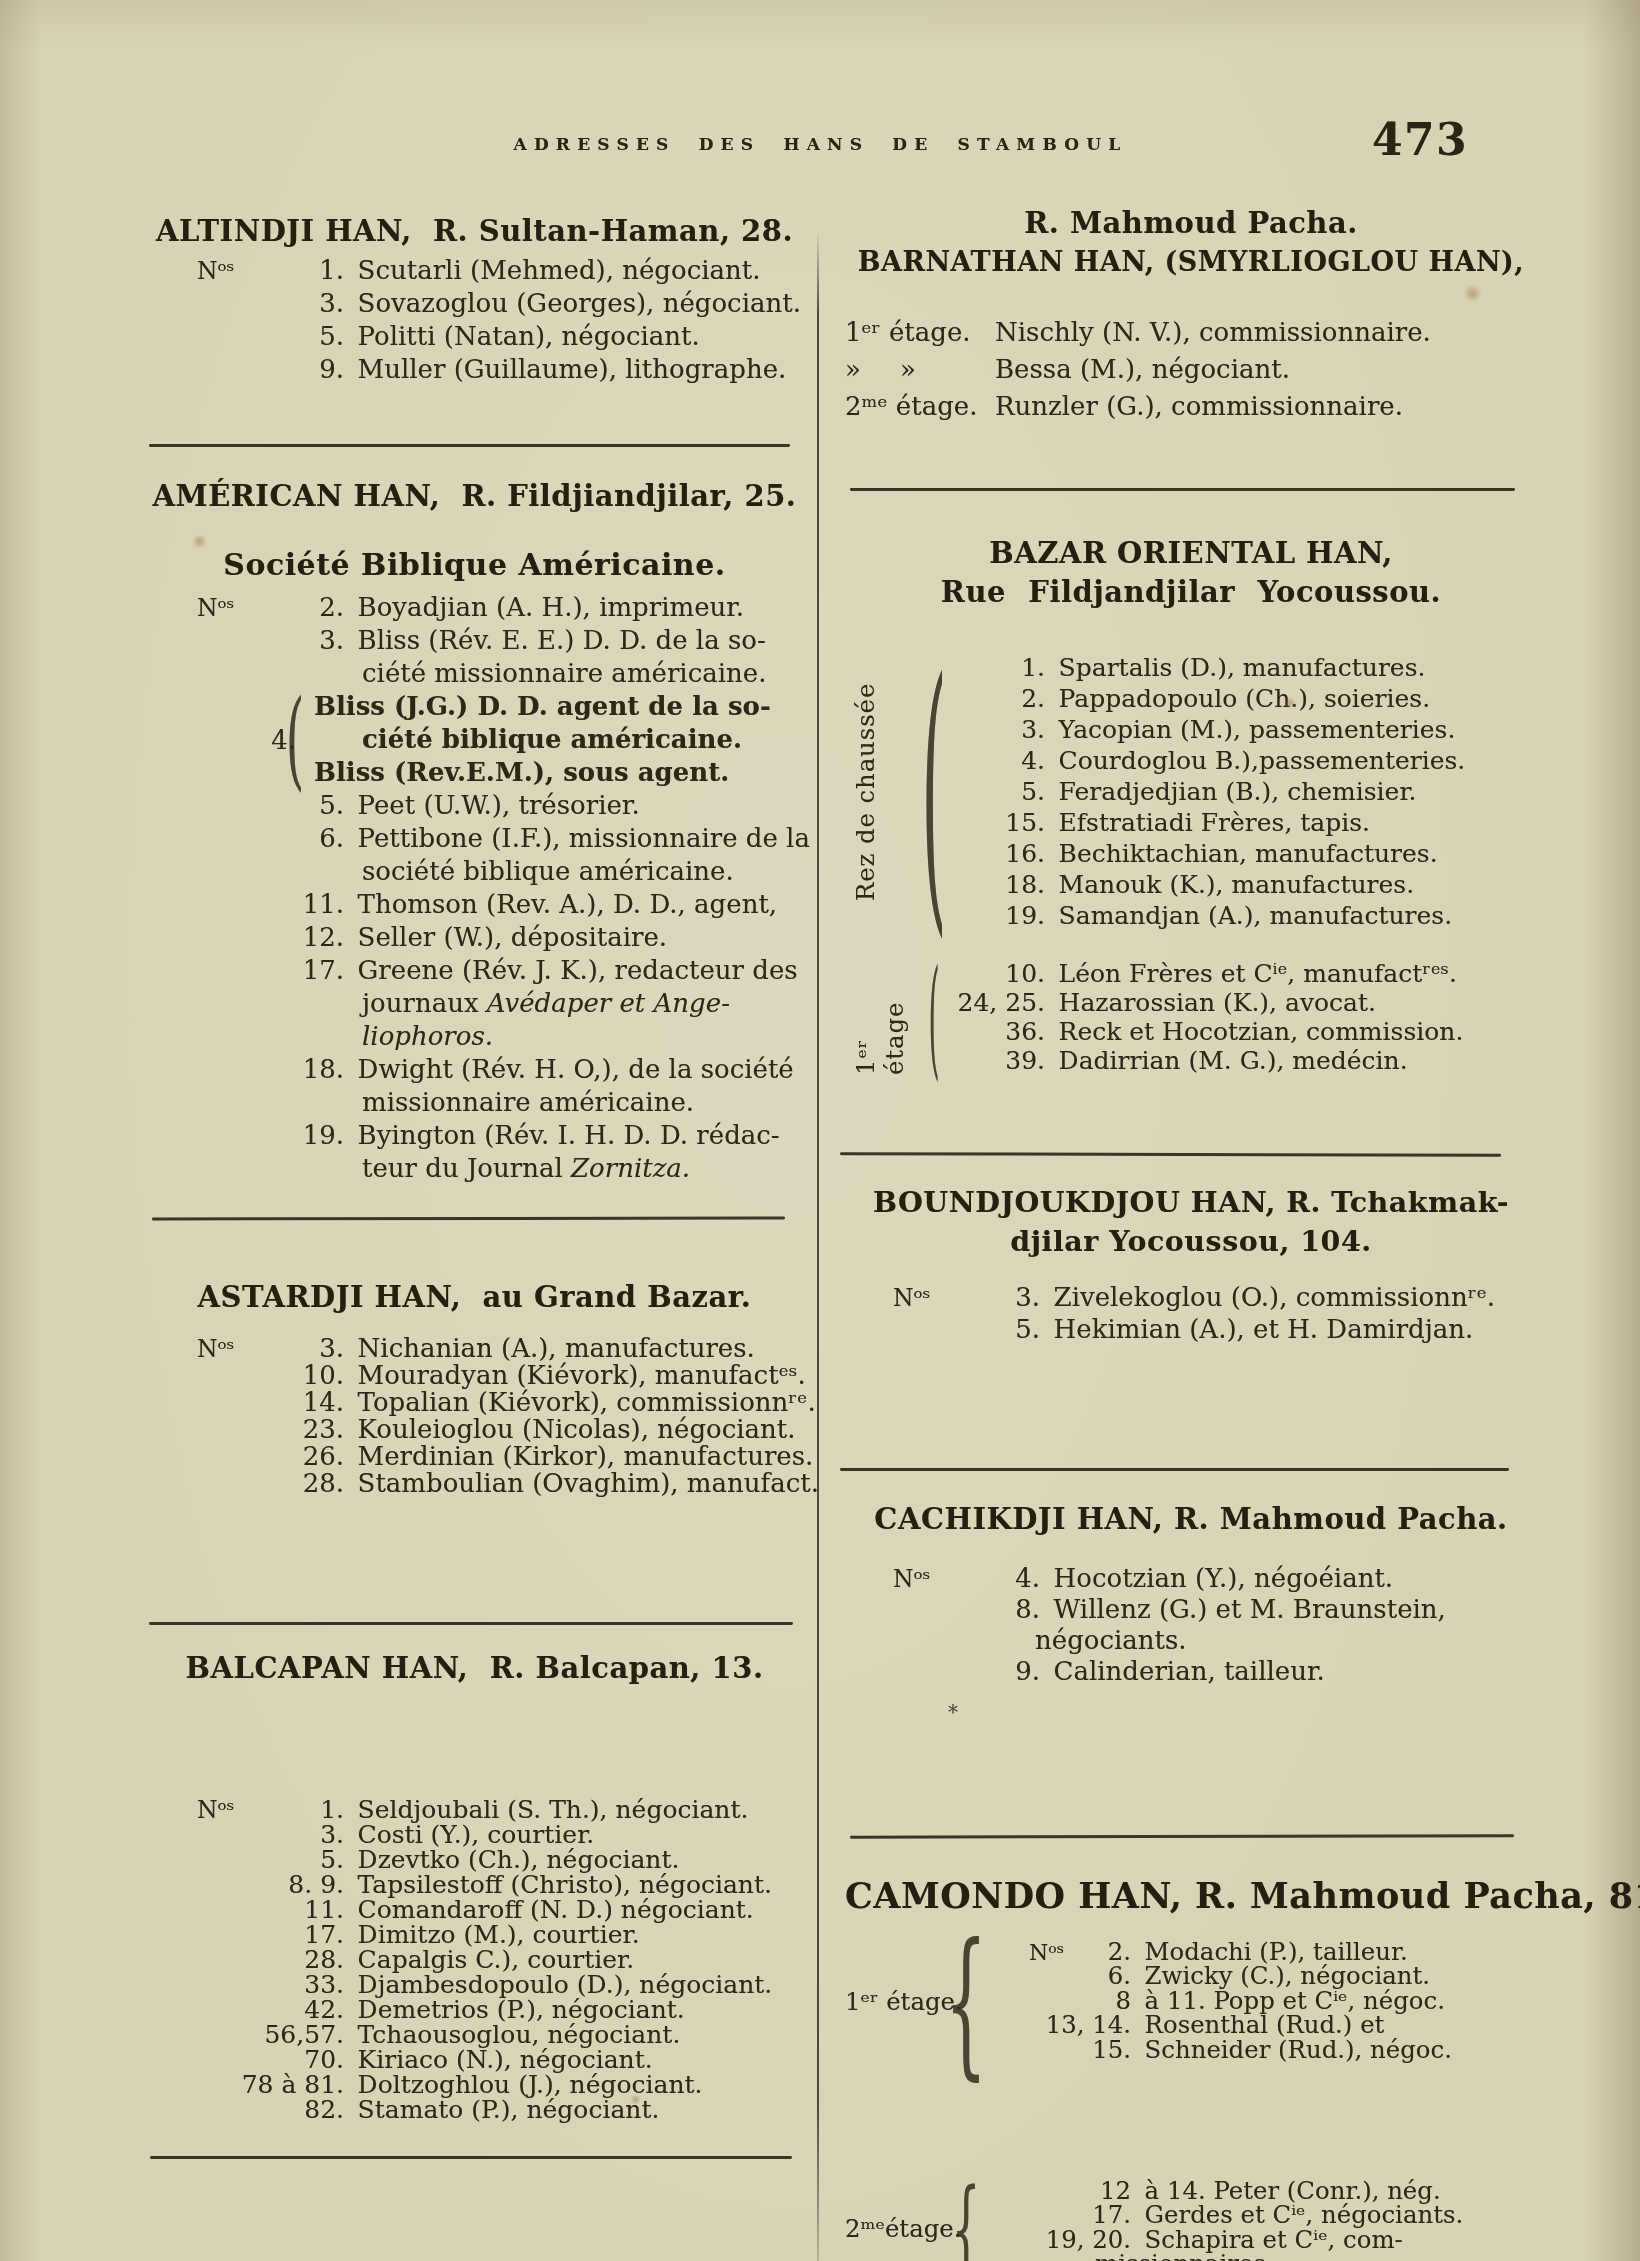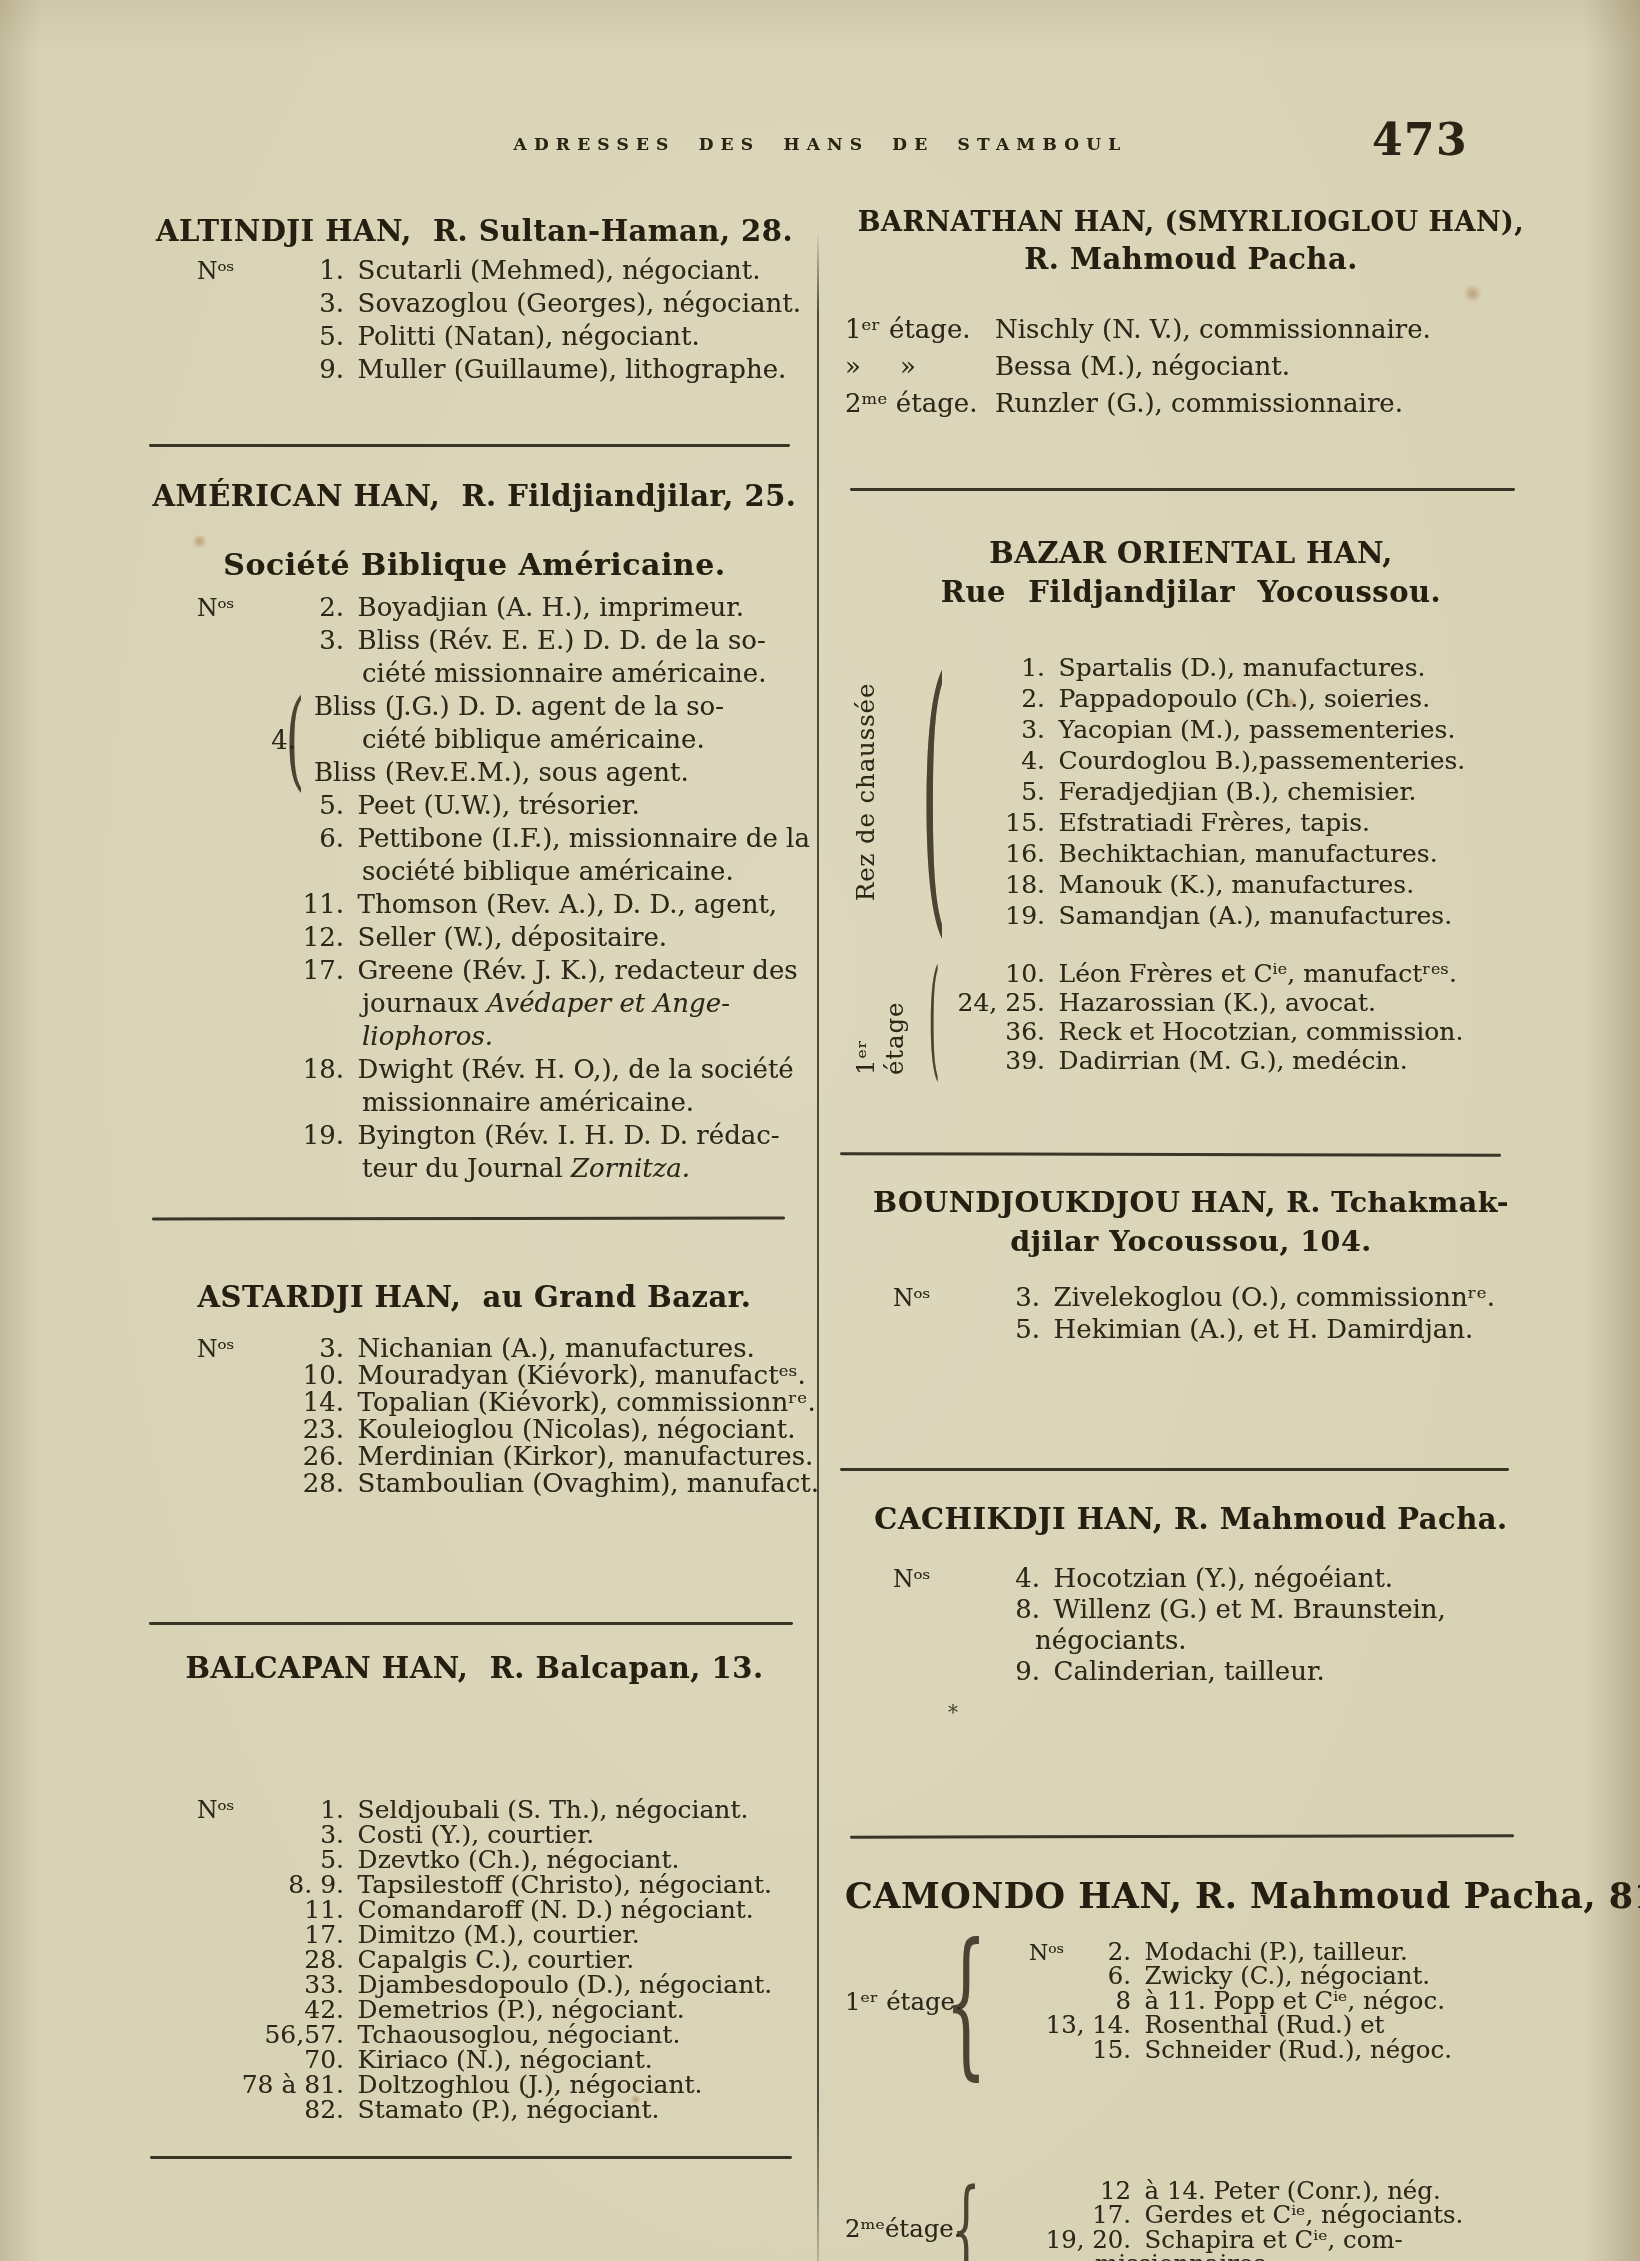--- a/index.html
+++ b/index.html
@@ -58,21 +58,21 @@
   #sec-baltazzi{top:2260px;}
   #sec-barnathan{top:204px;}
   #sec-bazar{top:535px;}
   #sec-boundjoukdjou{top:1184px;} #sec-boundjoukdjou .entries{margin-top:22px;--lh:32px;}
   #sec-cachikdji{top:1501px;}     #sec-cachikdji .entries{margin-top:26px;--lh:31px;} #sec-cachikdji .row.cont{padding-left:190px;}
   #sec-camondo{top:1853px;}
 
   
   .bgroup{position:relative;}
   .bgroup .row{padding-left:165px;}
-  .bgroup .row.cont{padding-left:165px;}
+  .bgroup .row.cont{padding-left:165px;font-weight:bold;}
   .bgroup .row.cont.ind{padding-left:213px;}
   .bgroup .gnum{position:absolute;left:68px;width:79px;display:flex;justify-content:flex-end;top:50%;transform:translateY(-50%);font-size:26px;}
   .bgroup .brace{position:absolute;left:146px;top:50%;transform:translate(-50%,-50%) scaleX(.45);font-size:106px;line-height:1;color:#342b1c;opacity:.85;}
 
   
   #sec-barnathan .floors{margin-top:34px;}
   .frow{display:flex;align-items:baseline;height:37px;line-height:37px;font-size:26px;white-space:pre;}
   .floor{width:150px;flex:none;white-space:pre;}
   .ftxt{white-space:pre;}
 
@@ -199,22 +199,22 @@
           <div class="row"><span class="lab"></span><span class="num"><span class="numi">78 à 81.</span></span><span class="txt"><span>Doltzoghlou (J.), négociant.</span></span></div>
           <div class="row"><span class="lab"></span><span class="num"><span class="numi">82.</span></span><span class="txt"><span>Stamato (P.), négociant.</span></span></div>
         </div>
       </section>
       <section class="sec" id="sec-baltazzi">
         <div class="h h0">BALTAZZI HAN,  R. Tahta-Kalé.</div>
       </section>
     </div>
   <div class="col" id="col-right">
       <section class="sec" id="sec-barnathan">
+        <div class="h h1">R. Mahmoud Pacha.</div>
         <div class="h h0">BARNATHAN HAN, (SMYRLIOGLOU HAN),</div>
-        <div class="h h1">R. Mahmoud Pacha.</div>
         <div class="floors">
           <div class="frow"><span class="floor">1ᵉʳ étage.</span><span class="ftxt"><span>Nischly (N. V.), commissionnaire.</span></span></div>
           <div class="frow"><span class="floor">»  »</span><span class="ftxt"><span>Bessa (M.), négociant.</span></span></div>
           <div class="frow"><span class="floor">2ᵐᵉ étage.</span><span class="ftxt"><span>Runzler (G.), commissionnaire.</span></span></div>
         </div>
       </section>
       <section class="sec" id="sec-bazar">
         <div class="h h0">BAZAR ORIENTAL HAN,</div>
         <div class="h h1">Rue Fildjandjilar Yocoussou.</div>
         <div class="grp grp0">

